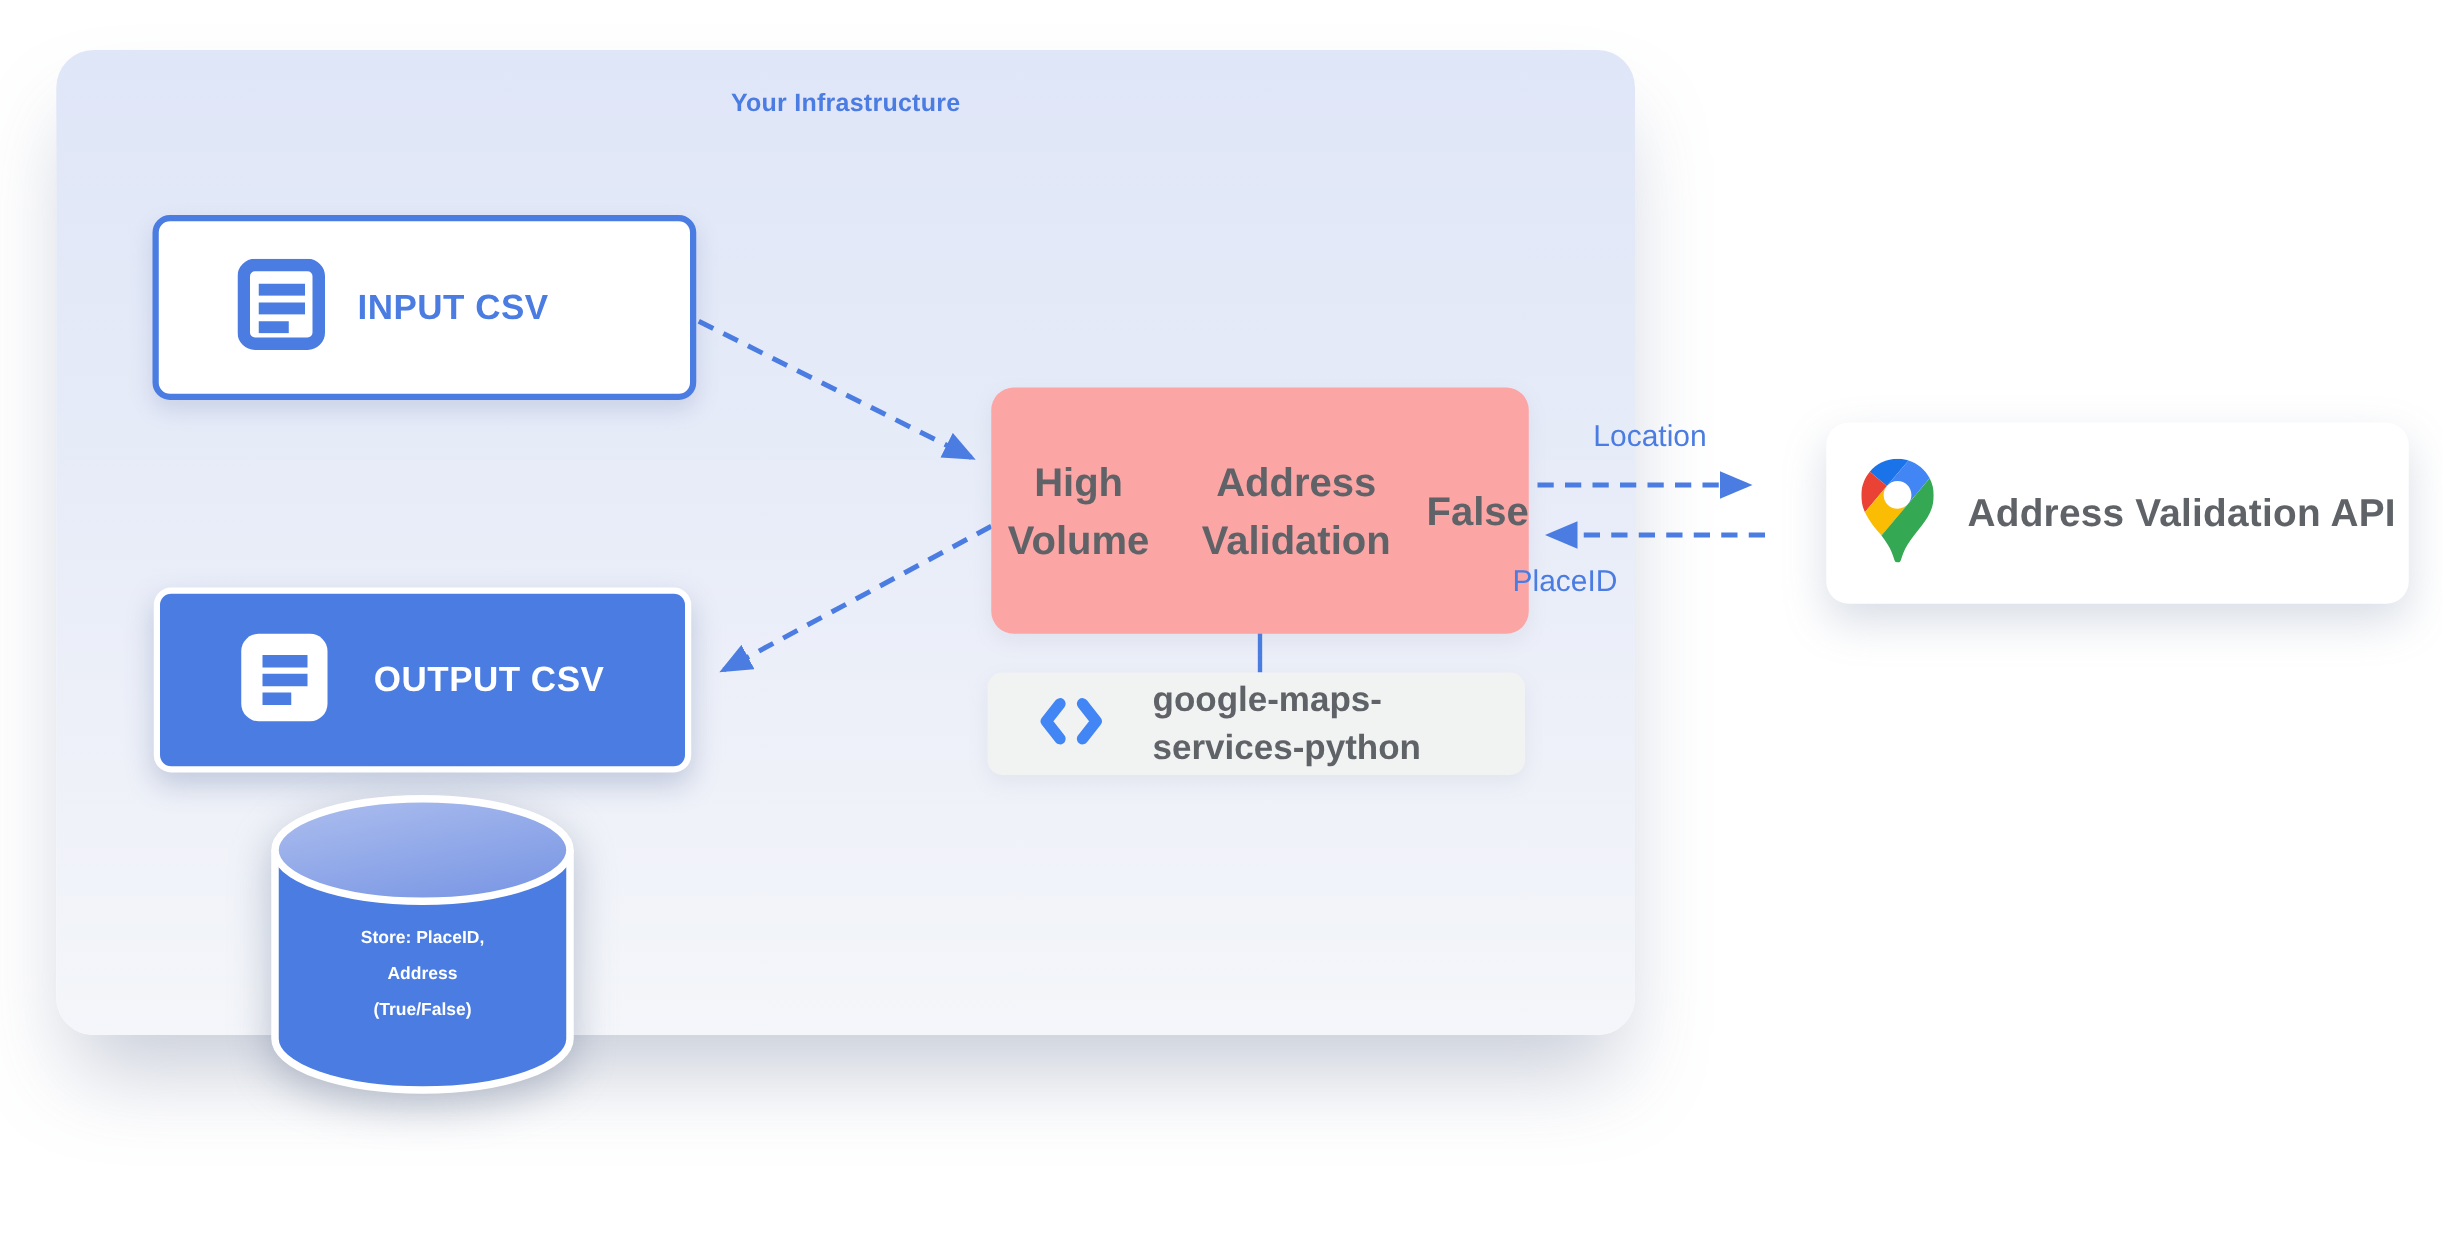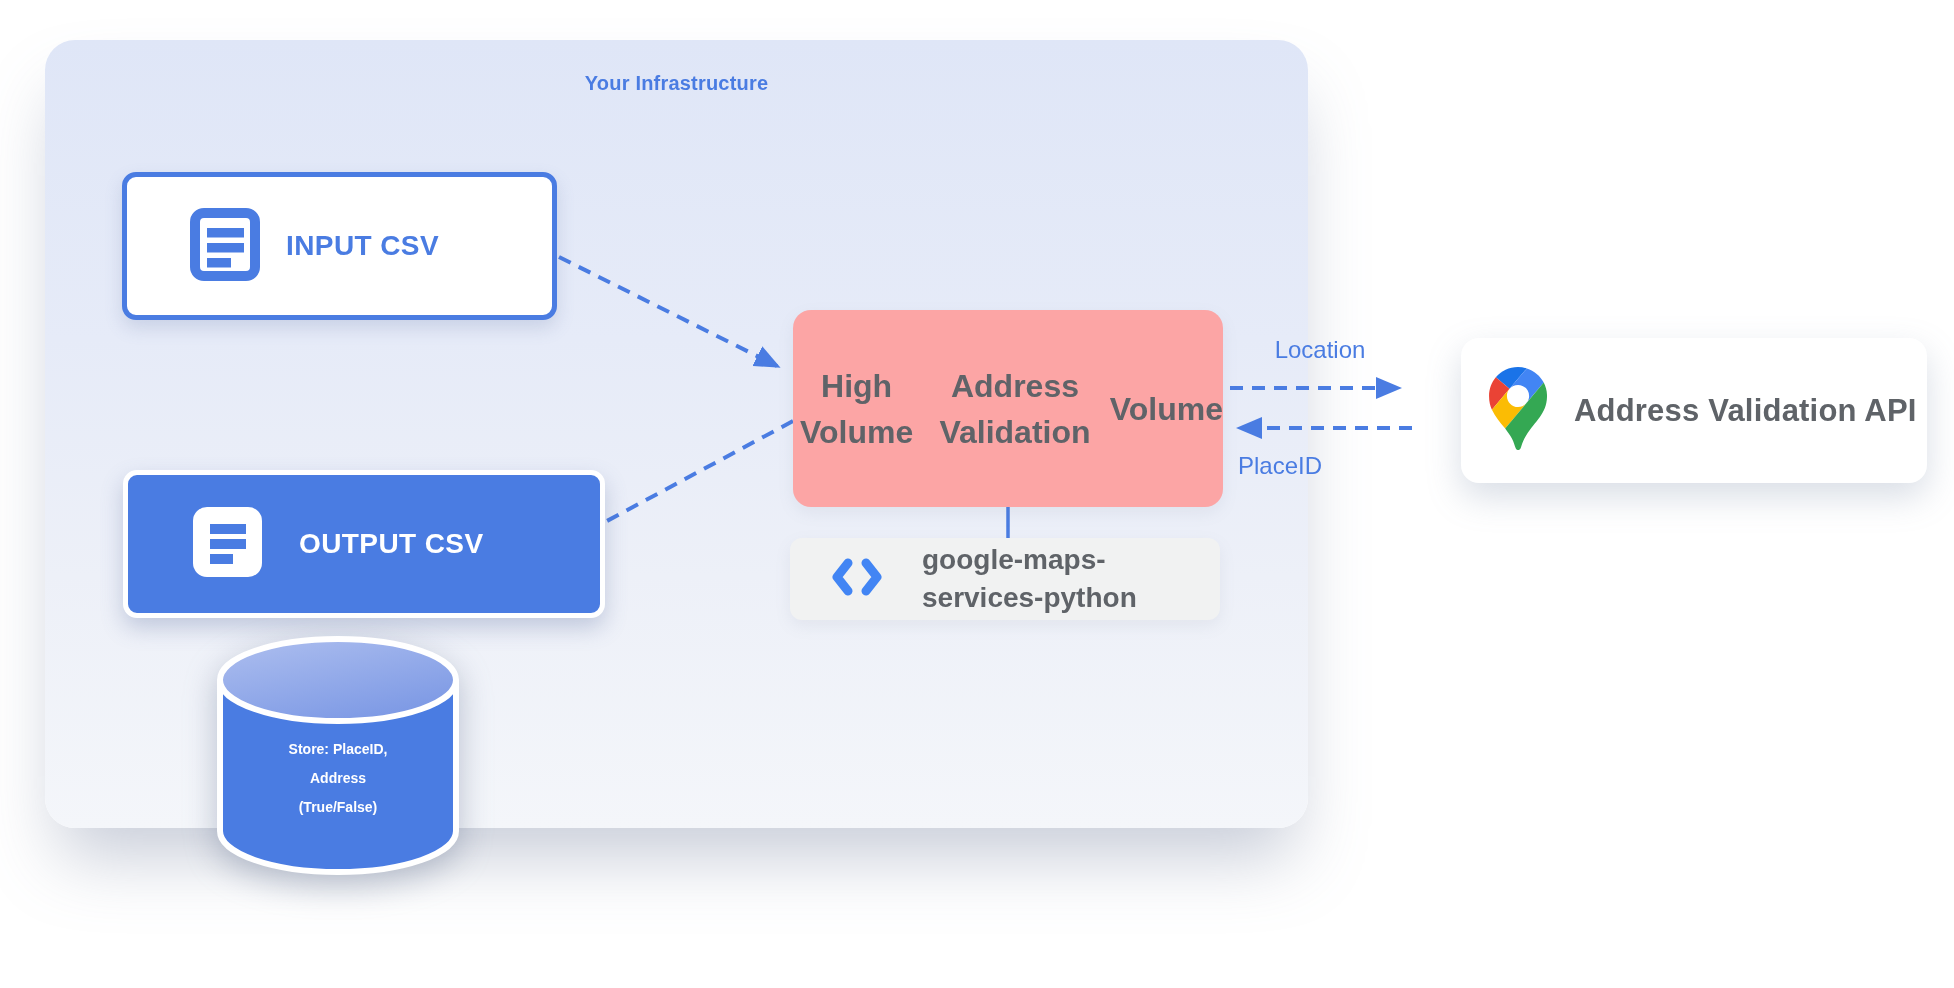--- a/index.html
+++ b/index.html
@@ -30,21 +30,21 @@
   .input-csv{
     left:122px;top:172px;width:435px;height:148px;border-radius:14px;
     background:#ffffff;border:5px solid #4a7ce2;
     padding-left:63px;gap:26px;
     box-shadow:0 8px 18px rgba(90,110,160,0.20);
   }
   .input-csv .node-label{color:#4a7ce2;font-size:28px;}
 
   
   .output-csv{
-    left:123px;top:470px;width:482px;height:148px;border-radius:14px;
+    left:123px;top:470px;width:430px;height:148px;border-radius:14px;
     background:#4a7ce2;border:5px solid #ffffff;
     padding-left:64px;gap:36px;
     box-shadow:0 10px 22px rgba(90,110,160,0.30);
   }
   .output-csv .node-label{color:#ffffff;font-size:28px;}
 
   .doc-icon{flex:0 0 auto;display:block;}
 
   
   .script-box{
@@ -85,21 +85,21 @@
     display:flex;flex-direction:column;align-items:center;
     color:#ffffff;font-weight:bold;font-size:14px;line-height:29px;text-align:center;
   }
 
   
   .edge-label{
     position:absolute;width:160px;text-align:center;
     color:#4a7ce2;font-size:24px;font-weight:500;
   }
   .edge-label.location{left:1240px;top:336px;}
-  .edge-label.placeid{left:1200px;top:452px;}
+  .edge-label.placeid{left:1172px;top:452px;}
 
   
   svg.arrows{position:absolute;inset:0;pointer-events:none;}
 </style>
 </head>
 <body>
 
 <div class="stage">
 
   <div class="infra">
@@ -159,21 +159,21 @@
     <div class="store-text">
       <span>Store: PlaceID,</span>
       <span>Address</span>
       <span>(True/False)</span>
     </div>
   </div>
 
   <div class="node script-box">
     <span class="line">High Volume</span>
     <span class="line">Address Validation</span>
-    <span class="line">Volume</span>
+    <span class="line">False</span>
   </div>
 
   <div class="node lib-box">
     <span>
       <svg width="50" height="38" viewBox="0 0 50 38">
         <path d="M16,5 L5,19 L16,33" fill="none" stroke="#4285f4" stroke-width="9" stroke-linecap="round" stroke-linejoin="round"></path>
         <path d="M34,5 L45,19 L34,33" fill="none" stroke="#4285f4" stroke-width="9" stroke-linecap="round" stroke-linejoin="round"></path>
       </svg>
     </span>
     <span class="lib-text">

